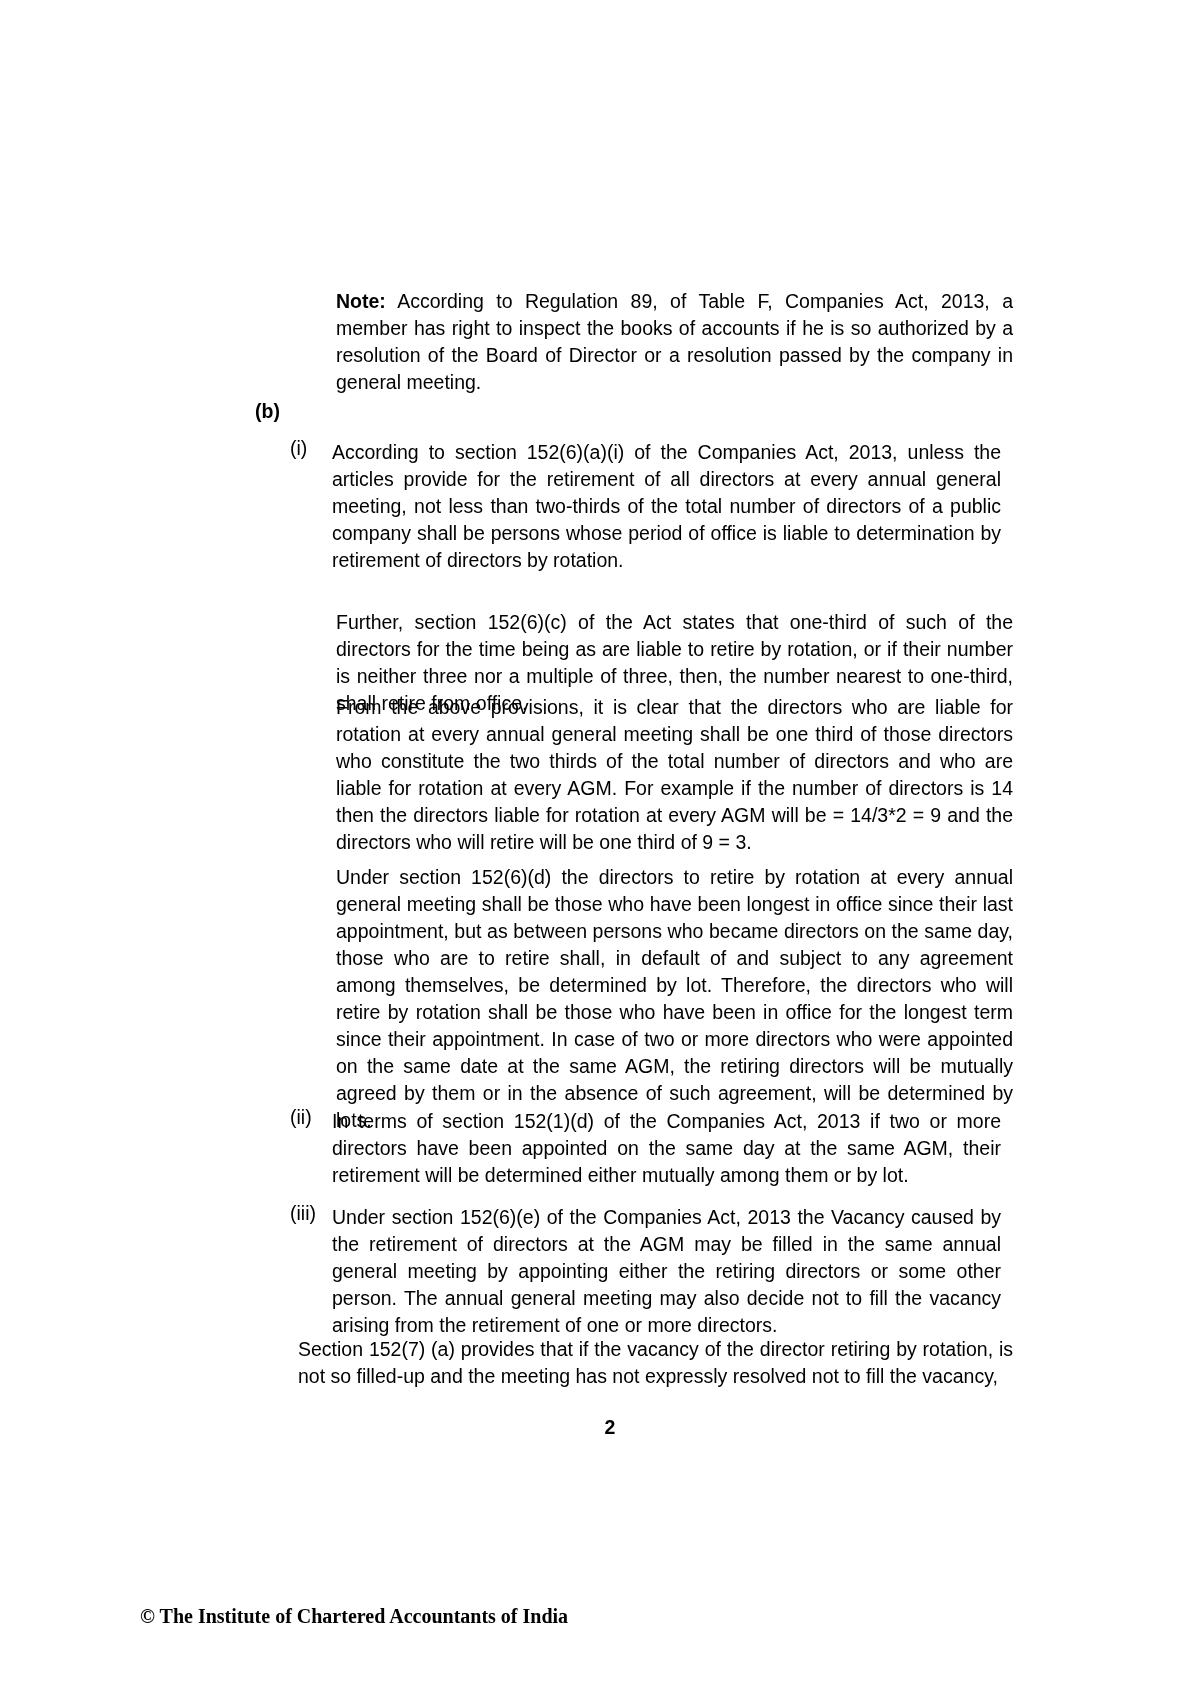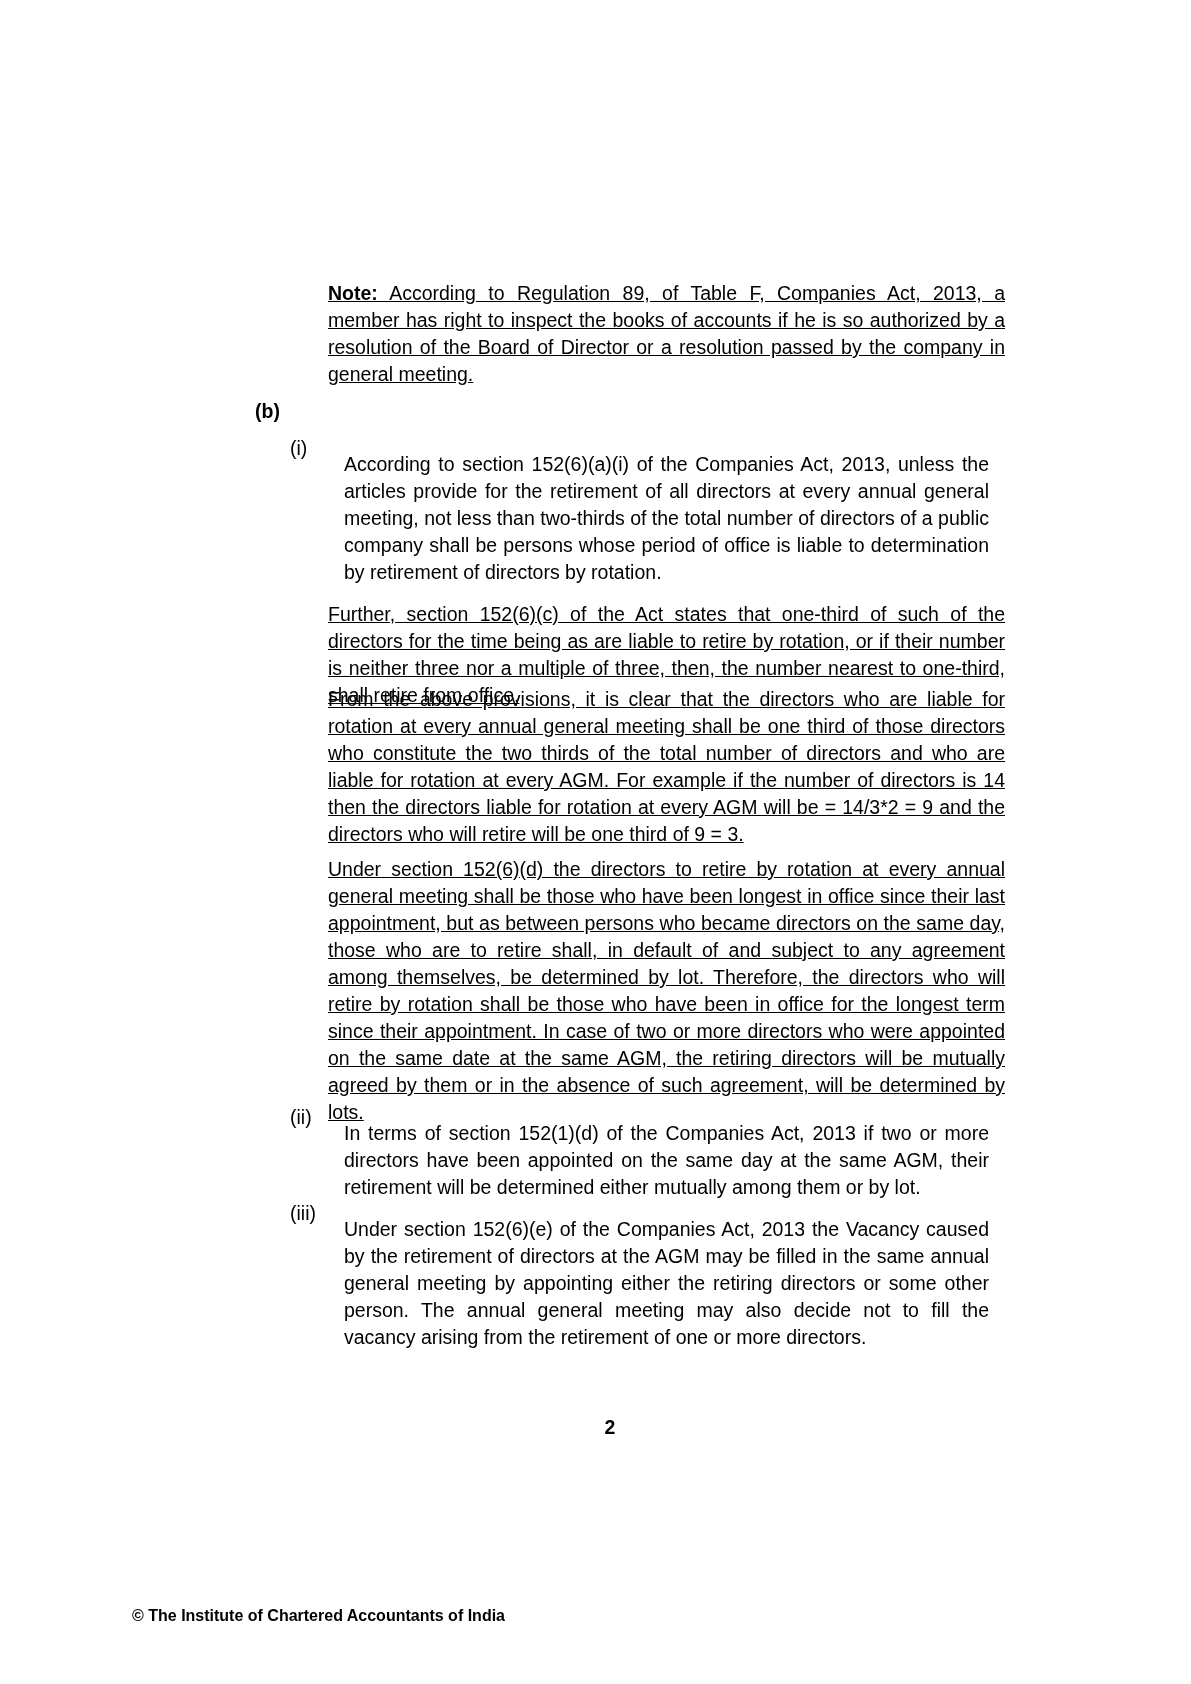--- a/index.html
+++ b/index.html
@@ -9,46 +9,45 @@
     height: 1684px;
     background: #ffffff;
     color: #000000;
     font-family: "Liberation Sans", sans-serif;
     font-size: 19.5px;
     line-height: 27px;
     overflow: hidden;
   }
   .para {
     position: absolute;
-    margin: 0;
+    margin: 8px;
     text-align: justify;
-    text-decoration: underline;
   }
   .note, .cont { left: 328px; width: 677px; }
   .row { position: absolute; display: flex; align-items: flex-start; }
   .item-b { left: 255px; width: 750px; font-weight: bold; }
   .item-b .lbl { flex: 0 0 35px; }
   .sub { left: 290px; width: 715px; }
   .sub .lbl { flex: 0 0 38px; }
   .sub.bold-label .lbl { font-weight: normal; }
-  .sub .body { flex: 1 1 auto; margin: 16px; text-align: justify; }
+  .sub .body { flex: 1 1 auto; margin: 4px; text-align: justify; }
   .closing { left: 290px; width: 715px; }
   .pageno {
     position: absolute;
     left: 290px;
     width: 640px;
     text-align: center;
     font-weight: bold;
   }
   .footer {
     position: absolute;
-    left: 132px;
-    font-family: Liberation Sans, sans-serif;
+    left: 140px;
+    font-family: Liberation Serif, serif;
     font-weight: bold;
-    font-size: 16px;
+    font-size: 20px;
     line-height: 24px;
   }
   b { font-weight: bold; }
 </style>
 </head>
 <body>
 
 <div class="page">
 
   <p class="para note" style="top:280px"><b>Note:</b><span> According to Regulation 89, of Table F, Companies Act, 2013, a member has right to inspect the books of accounts if he is so authorized by a resolution of the Board of Director or a resolution passed by the company in general meeting.</span></p>
@@ -71,18 +70,19 @@
   <div class="row sub bold-label" style="top:1104px">
     <span class="lbl">(ii)</span>
     <p class="body">In terms of section 152(1)(d) of the Companies Act, 2013 if two or more directors have been appointed on the same day at the same AGM, their retirement will be determined either mutually among them or by lot.</p>
   </div>
 
   <div class="row sub bold-label" style="top:1200px">
     <span class="lbl">(iii)</span>
     <p class="body">Under section 152(6)(e) of the Companies Act, 2013 the Vacancy caused by the retirement of directors at the AGM may be filled in the same annual general meeting by appointing either the retiring directors or some other person. The annual general meeting may also decide not to fill the vacancy arising from the retirement of one or more directors.</p>
   </div>
 
+  <p class="para closing" style="top:1328px">Section 152(7) (a) provides that if the vacancy of the director retiring by rotation, is not so filled-up and the meeting has not expressly resolved not to fill the vacancy,</p>
 
   <div class="pageno" style="top:1414px">2</div>
 
   <div class="footer" style="top:1604px">© The Institute of Chartered Accountants of India</div>
 
 </div>
 
 </body></html>

